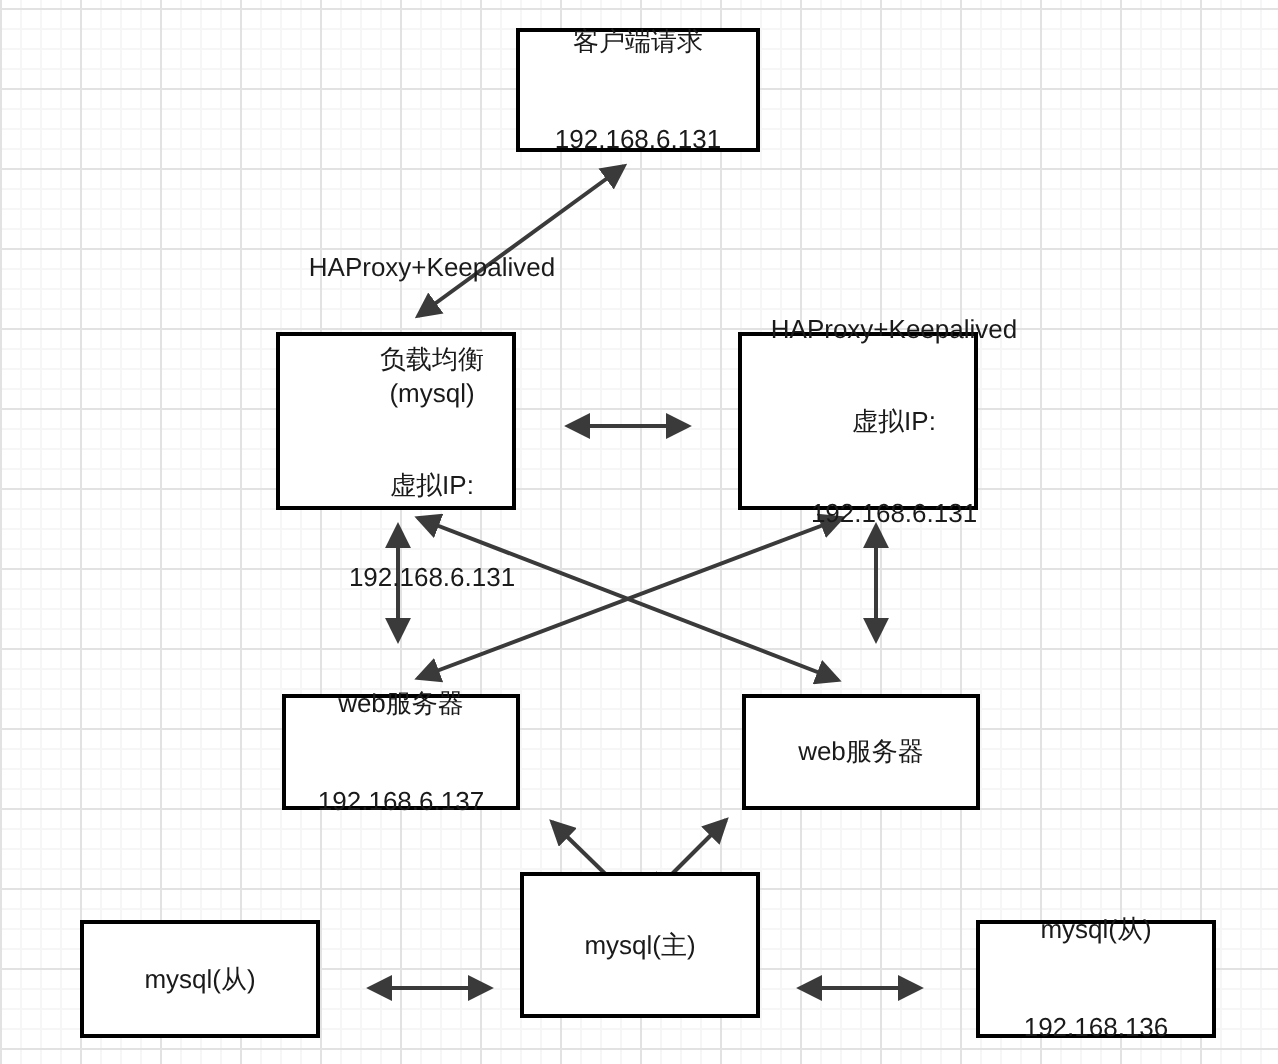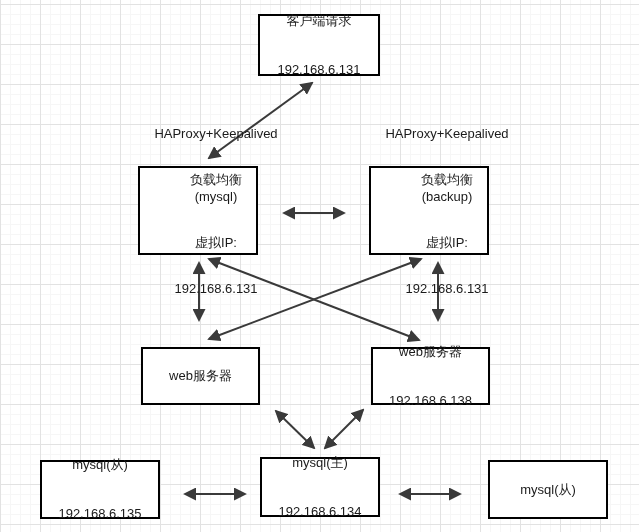--- a/index.html
+++ b/index.html
@@ -76,41 +76,39 @@
 
   <div class="node tight" style="left:138px; top:166px; width:120px; height:89px;">
     <div>HAProxy+Keepalived</div>
     <div>负载均衡 (mysql)</div>
     <div>虚拟IP:</div>
     <div>192.168.6.131</div>
   </div>
 
   <div class="node tight" style="left:369px; top:166px; width:120px; height:89px;">
     <div>HAProxy+Keepalived</div>
-    <div>负载均衡 (backup)</div>
     <div>虚拟IP:</div>
     <div>192.168.6.131</div>
   </div>
 
   <div class="node" style="left:141px; top:347px; width:119px; height:58px;">
     <div>web服务器</div>
+    <div>192.168.6.137</div>
   </div>
 
   <div class="node" style="left:371px; top:347px; width:119px; height:58px;">
     <div>web服务器</div>
-    <div>192.168.6.138</div>
   </div>
 
   <div class="node" style="left:40px; top:460px; width:120px; height:59px;">
     <div>mysql(从)</div>
-    <div>192.168.6.135</div>
   </div>
 
-  <div class="node" style="left:260px; top:457px; width:120px; height:60px;">
+  <div class="node" style="left:260px; top:436px; width:120px; height:73px;">
     <div>mysql(主)</div>
-    <div>192.168.6.134</div>
   </div>
 
   <div class="node" style="left:488px; top:460px; width:120px; height:59px;">
     <div>mysql(从)</div>
+    <div>192.168.136</div>
   </div>
 
 </div>
 
 </body></html>

